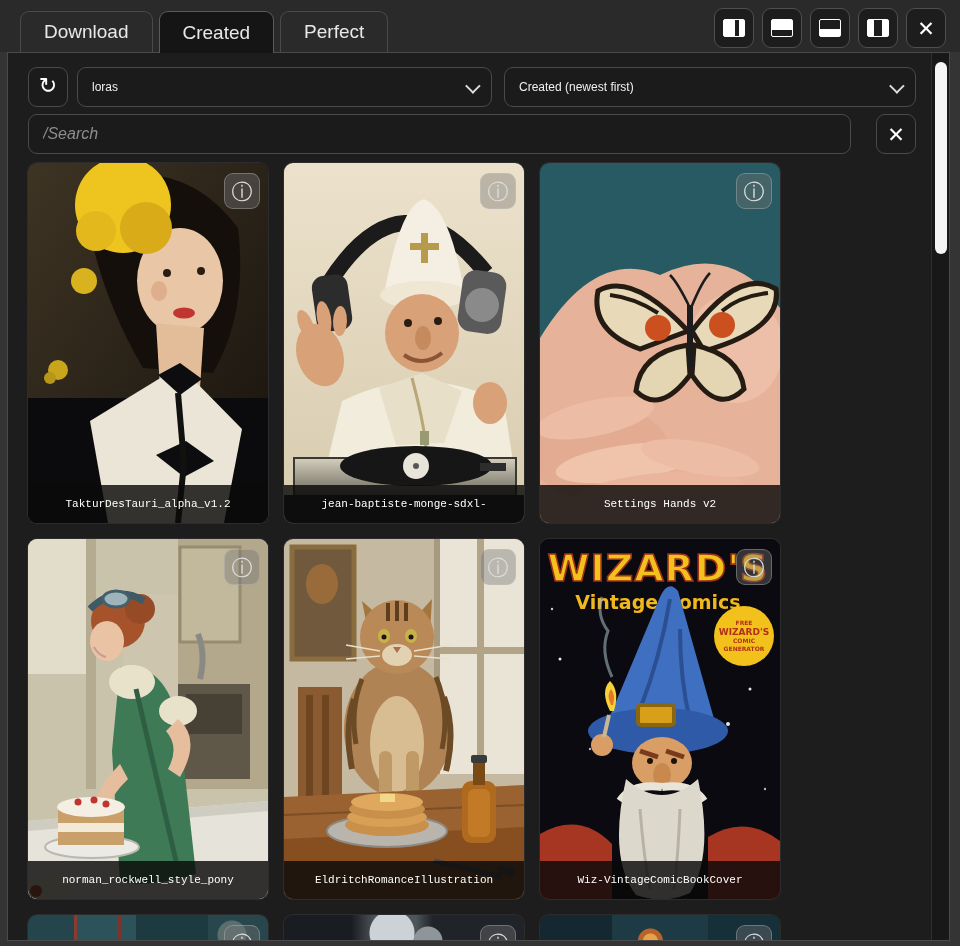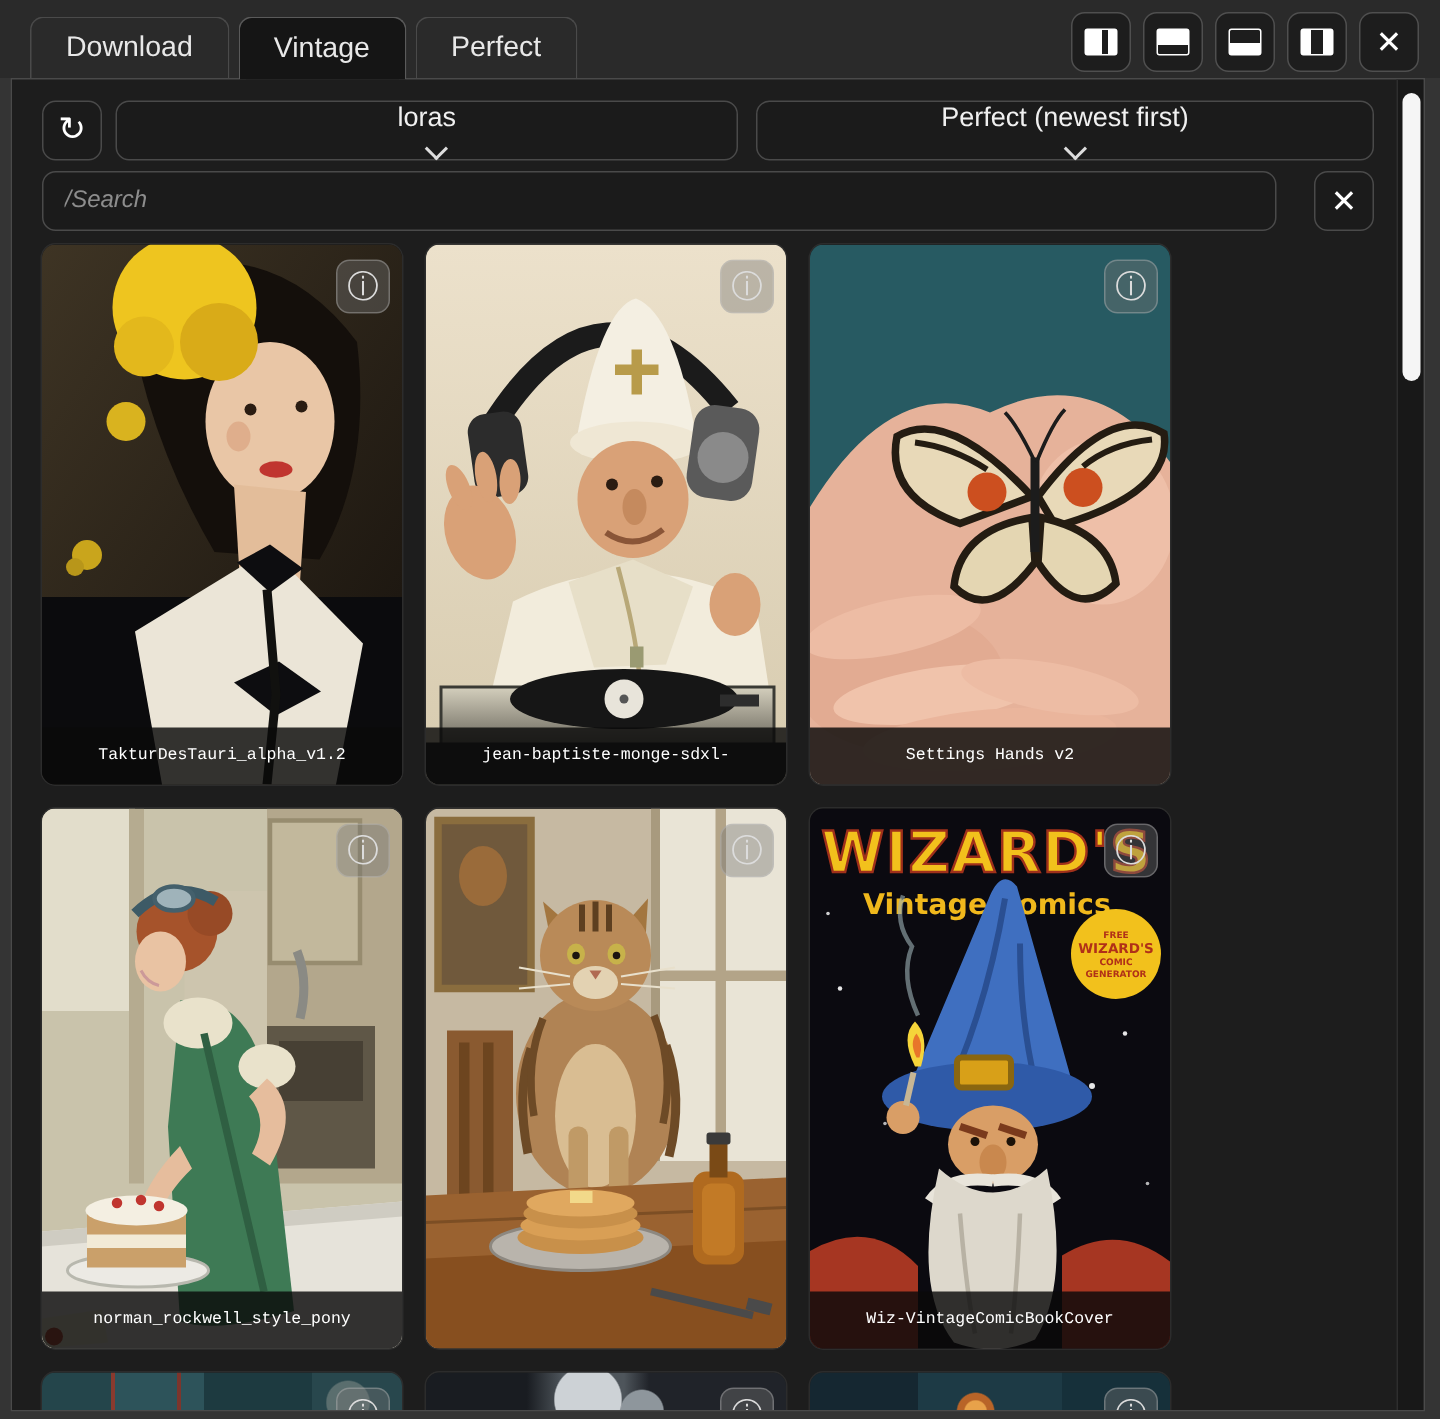--- a/index.html
+++ b/index.html
@@ -22,22 +22,22 @@
   .lico.v-mid{background:linear-gradient(90deg,#fff 0 30%,#1d1d1d 30% 70%,#fff 70% 100%);border:1px solid #fff;}
   .close-x{font-size:21px;color:#fff;line-height:1;}
   
   .panel{position:absolute;top:52px;left:7px;right:10px;bottom:5px;background:#1d1d1d;
          border:1px solid #4a4a4a;overflow:hidden;}
   .row1{position:absolute;top:14px;left:20px;right:33px;height:40px;display:flex;gap:9px;}
   .iconbtn{width:40px;height:40px;flex:0 0 40px;border-radius:9px;background:#1b1b1b;border:1px solid #4a4a4a;
            display:flex;align-items:center;justify-content:center;color:#fff;cursor:pointer;box-sizing:border-box;}
   .refresh-glyph{font-size:22px;color:#fff;line-height:1;transform:translateY(-1px);}
   .select{height:40px;box-sizing:border-box;background:#1b1b1b;border:1px solid #4a4a4a;border-radius:9px;
-          display:flex;align-items:center;justify-content:space-between;padding:0 14px;font-size:18px;
-          color:#f0f0f0;cursor:pointer;flex-direction:column;}
+          display:flex;align-items:center;justify-content:space-between;padding:0 14px;font-size:12px;
+          color:#f0f0f0;cursor:pointer;}
   .select.model-type{flex:0 0 415px;margin-right:3px;}
   .select.sort{flex:1;}
   .chev{width:9px;height:9px;border-right:2px solid #ddd;border-bottom:2px solid #ddd;
         transform:rotate(45deg) translateY(-2px);margin-left:10px;flex:0 0 auto;}
   .row2{position:absolute;top:61px;left:20px;right:33px;height:40px;display:flex;gap:25px;}
   .search{flex:1;height:40px;box-sizing:border-box;background:#1b1b1b;border:1px solid #4a4a4a;border-radius:9px;
           color:#eee;font-size:16px;padding:0 14px;font-family:"Liberation Sans",sans-serif;outline:none;}
   .search::placeholder{font-style:italic;color:#8d8d8d;}
   
   .grid{position:absolute;top:110px;left:20px;display:grid;grid-template-columns:repeat(3,240px);
@@ -70,21 +70,21 @@
   .scroll-track{position:absolute;top:0;bottom:0;right:0;width:17px;background:#181818;border-left:1px solid #2e2e2e;}
   .scroll-thumb{position:absolute;top:9px;right:2px;width:12px;height:192px;background:#f5f5f5;border-radius:6px;cursor:pointer;}
 </style>
 </head>
 <body>
 
 <div class="screen">
 
   <div class="tabbar">
     <div class="tab">Download</div>
-    <div class="tab active">Vintage</div>
+    <div class="tab active">Created</div>
     <div class="tab">Perfect</div>
   </div>
 
   <div class="winbtns">
     <div class="winbtn">
         <span class="lico v-split"></span>
       </div>
     <div class="winbtn">
         <span class="lico h-top"></span>
       </div>
@@ -103,21 +103,21 @@
 
     <div class="row1">
       <div class="iconbtn">
         <span class="refresh-glyph">↻</span>
       </div>
       <div class="select model-type">
         <span>loras</span>
         <span class="chev"></span>
       </div>
       <div class="select sort">
-        <span>Perfect (newest first)</span>
+        <span>Created (newest first)</span>
         <span class="chev"></span>
       </div>
     </div>
 
     <div class="row2">
       <input class="search" type="text" placeholder="/Search" style="">
       <div class="iconbtn">
         <span class="close-x">✕</span>
       </div>
     </div>
@@ -323,20 +323,21 @@
           <rect x="178" y="242" width="34" height="62" rx="9" fill="#b06a1f"></rect>
           <rect x="184" y="250" width="22" height="48" rx="6" fill="#c27a26"></rect>
           <rect x="189" y="222" width="12" height="24" fill="#7a4a16"></rect>
           <rect x="187" y="216" width="16" height="8" rx="2" fill="#3a3a3a"></rect>
           <line x1="150" y1="322" x2="218" y2="338" stroke="#4a4a4a" stroke-width="5"></line>
           <line x1="214" y1="330" x2="230" y2="334" stroke="#4a4a4a" stroke-width="8"></line>
         </svg>
         <div class="infobtn">
           <span class="info-glyph">ⓘ</span>
         </div>
+        <div class="namebar">EldritchRomanceIllustration</div>
       </div>
 
       <div class="card">
         <svg viewBox="0 0 240 360">
           <rect width="240" height="360" fill="#0b0a10"></rect>
           <circle cx="20" cy="120" r="1.5" fill="#fff" opacity="0.9"></circle>
           <circle cx="50" cy="210" r="1.2" fill="#fff" opacity="0.7"></circle>
           <circle cx="210" cy="150" r="1.5" fill="#fff" opacity="0.9"></circle>
           <circle cx="225" cy="250" r="1.2" fill="#fff" opacity="0.7"></circle>
           <circle cx="188" cy="185" r="2" fill="#fff" opacity="0.9"></circle>

